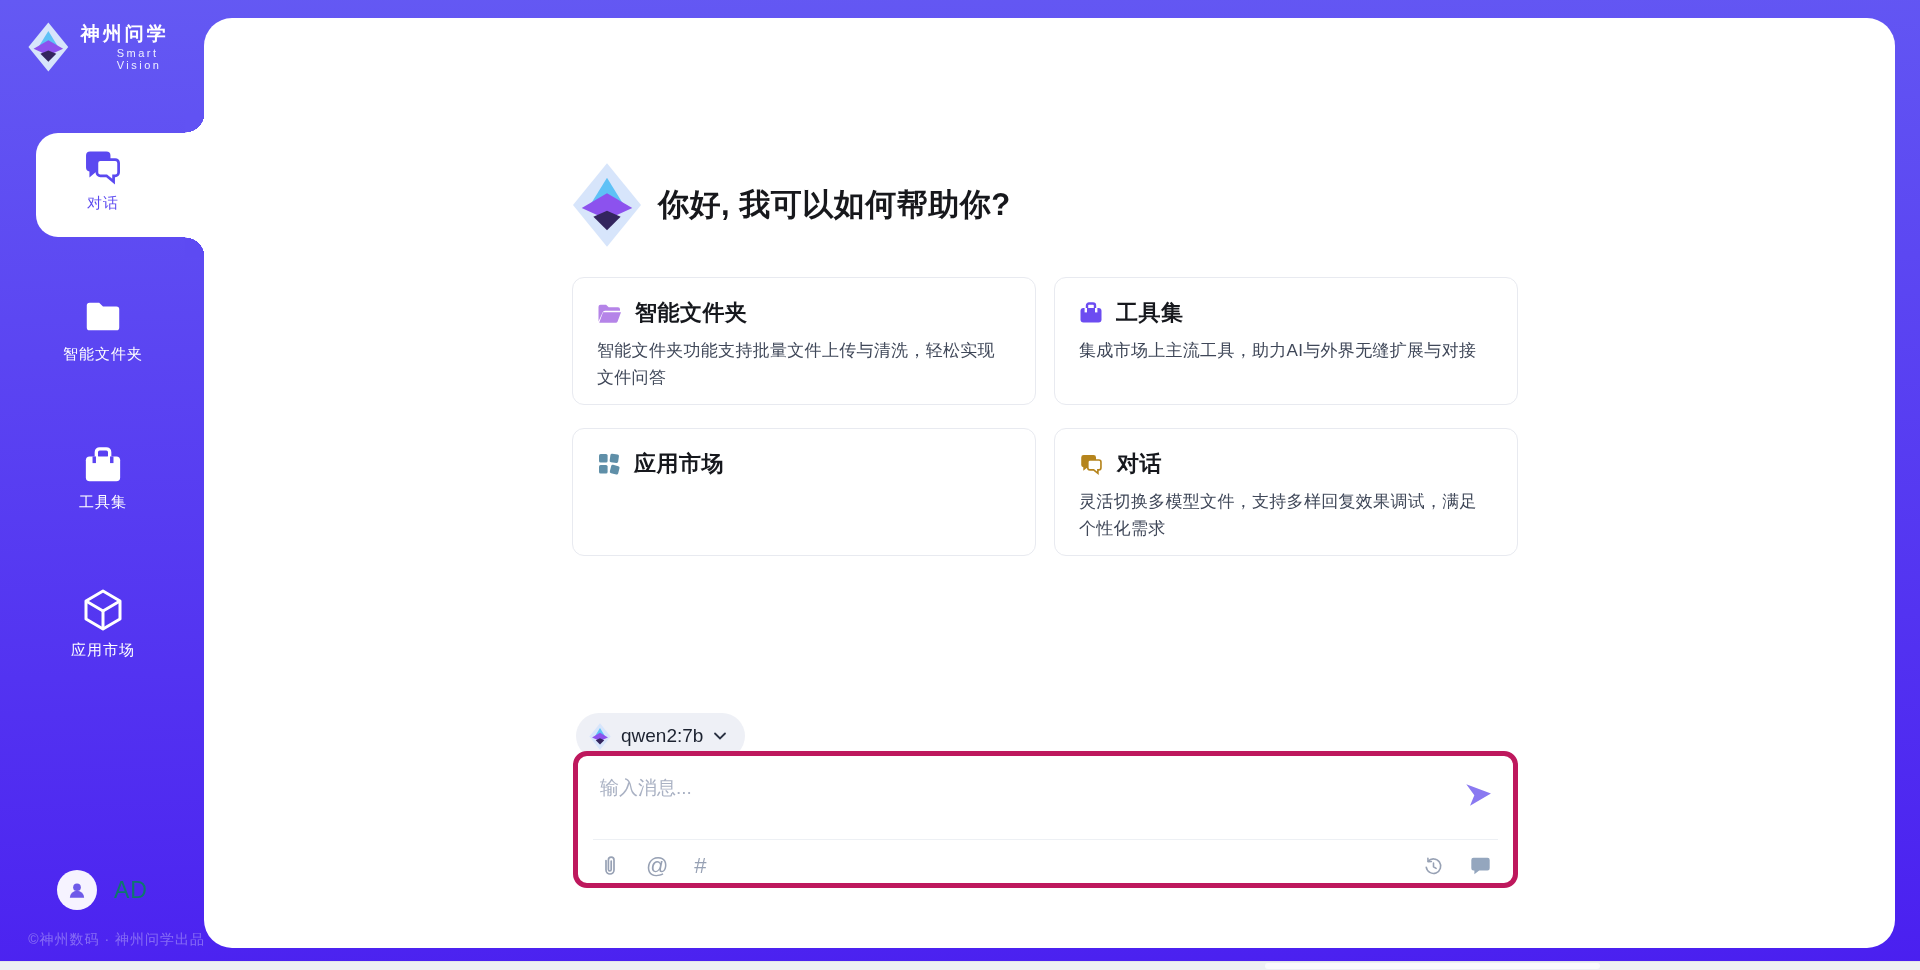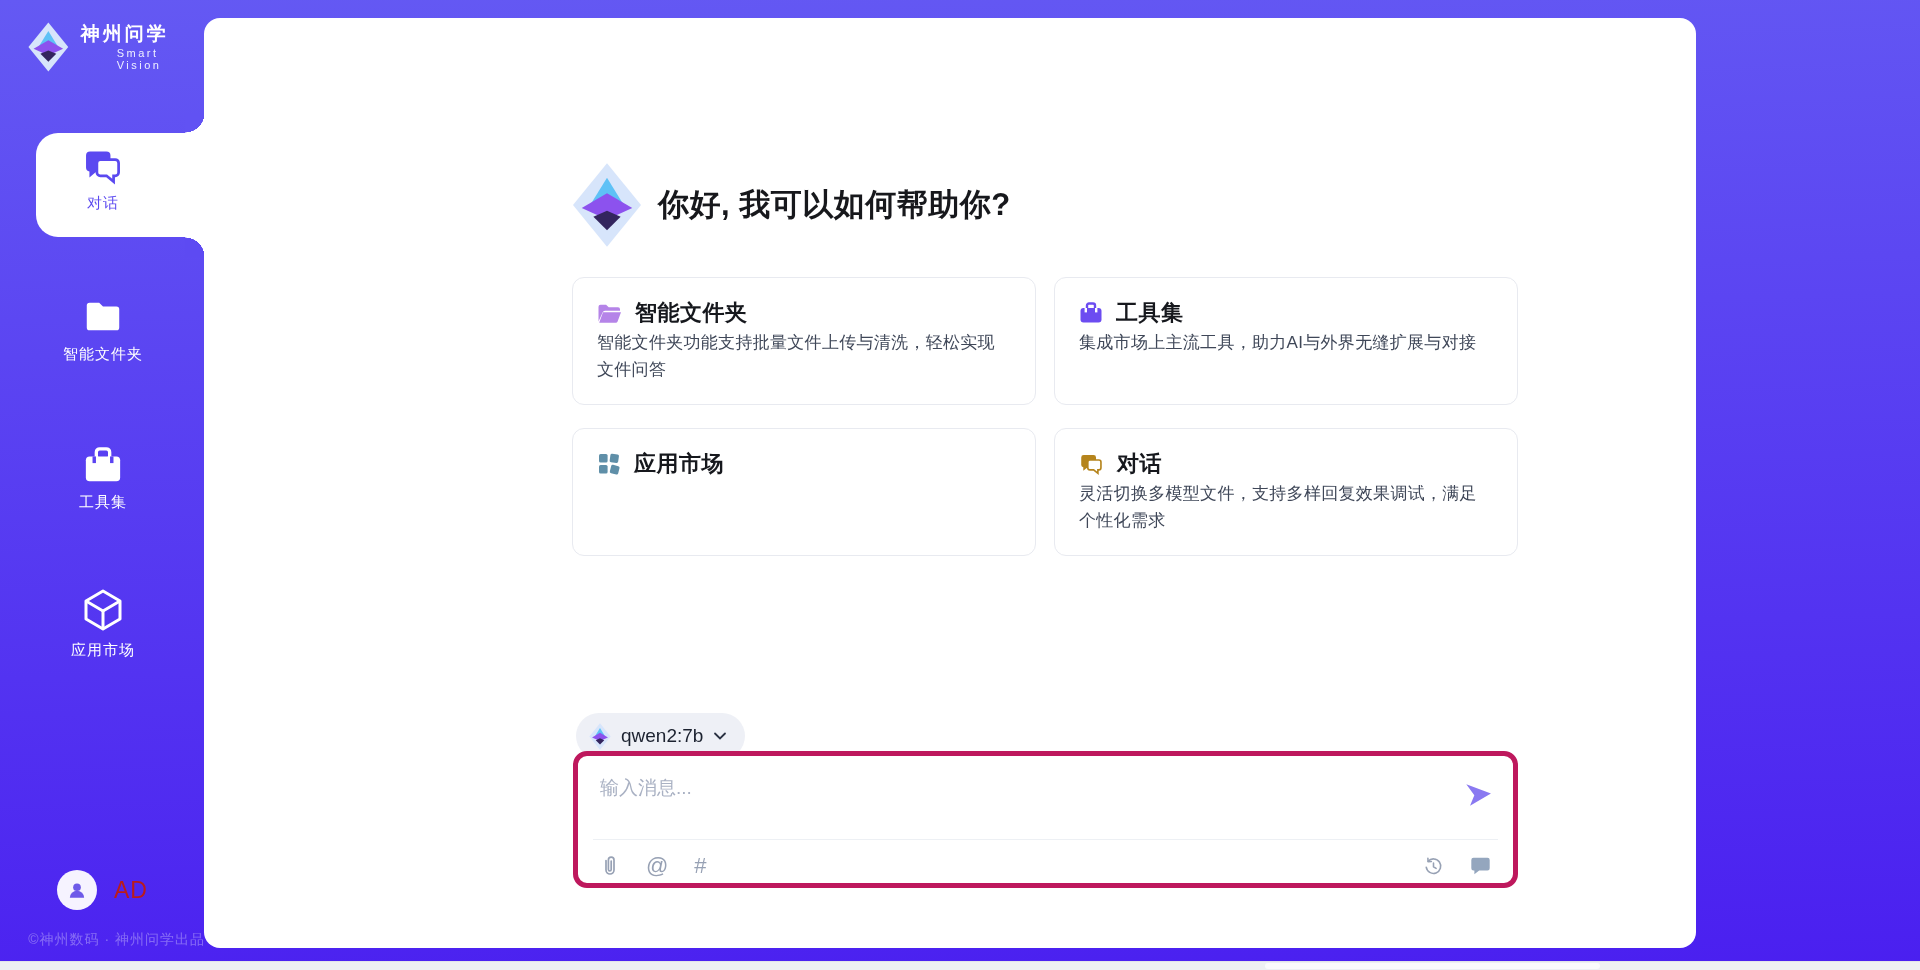--- a/index.html
+++ b/index.html
@@ -17,32 +17,32 @@
   .tab{position:absolute;left:35px;top:133px;width:169px;height:104px;background:#fff;border-radius:22px 0 0 22px;}
   .fillet{position:absolute;left:184px;width:20px;height:20px;}
   .fillet.top{top:113px;background:radial-gradient(circle 20px at 0 0,#6152f3 0 19.4px,#fff 19.6px);}
   .fillet.bot{top:237px;background:radial-gradient(circle 20px at 0 20px,#5d4af2 0 19.4px,#fff 19.6px);}
   .nav-item{position:absolute;left:0;width:204px;text-align:center;cursor:pointer;}
   .nav-item .ico{display:block;margin:0 auto;}
   .nav-label{display:block;color:#fff;font-size:15px;margin-top:8px;letter-spacing:1px;}
   .nav-item.active .nav-label{color:#5b49f0;font-weight:500;}
   .user-row{position:absolute;left:56px;top:870px;display:flex;align-items:center;gap:17px;cursor:pointer;}
   .avatar{width:40px;height:40px;border-radius:50%;background:#f6f3ff;display:flex;align-items:center;justify-content:center;}
-  .user-name{color:#b91c1c;font-size:23px;letter-spacing:1px;}
+  .user-name{color:#0f766e;font-size:23px;letter-spacing:1px;}
   .side-footer{position:absolute;left:0;top:931px;width:204px;text-align:right;color:rgba(255,255,255,0.32);font-size:14px;letter-spacing:1px;}
   
-  .panel{position:absolute;left:204px;top:18px;width:1492px;height:930px;background:#ffffff;border-radius:16px;}
+  .panel{position:absolute;left:204px;top:18px;width:1691px;height:930px;background:#ffffff;border-radius:28px;}
   .greeting{position:absolute;left:368px;top:144px;display:flex;align-items:center;gap:16px;}
   .greeting-text{font-size:31px;font-weight:bold;color:#17181c;letter-spacing:0.5px;}
   
   .cards{position:absolute;left:368px;top:259px;width:947px;display:grid;grid-template-columns:464px 464px;column-gap:18px;row-gap:23px;}
   .card{box-sizing:border-box;height:128px;background:#fff;border:1px solid #e8eaf0;border-radius:12px;padding:20px 24px 0 24px;cursor:pointer;}
   .card-head{display:flex;align-items:center;gap:13px;}
   .card-title{font-size:22px;font-weight:bold;color:#16181d;letter-spacing:0.5px;}
-  .card-desc{margin-top:1px;font-size:17px;line-height:27px;color:#3f4758;max-width:402px;letter-spacing:0.3px;}
+  .card-desc{margin-top:9px;font-size:17px;line-height:27px;color:#3f4758;max-width:402px;letter-spacing:0.3px;}
   
   .model-pill{position:absolute;left:372px;top:695px;height:46px;display:inline-flex;align-items:center;gap:10px;padding:0 18px 0 13px;border-radius:23px;background:#eef0f6;cursor:pointer;}
   .model-name{font-size:19px;color:#1c2230;}
   
   .composer{position:absolute;left:369px;top:733px;width:945px;height:137px;box-sizing:border-box;border:5px solid #be185d;border-radius:14px;background:#fff;}
   .composer textarea{position:absolute;left:0;top:0;width:100%;height:80px;box-sizing:border-box;border:none;outline:none;resize:none;background:transparent;padding:19px 70px 0 22px;font-size:19px;color:#2a3142;font-family:"Liberation Sans","DejaVu Sans",sans-serif;}
   .composer textarea::placeholder{color:#a9b1c3;}
   .send-btn{position:absolute;right:21px;top:23px;width:30px;height:30px;border:none;background:transparent;padding:0;cursor:pointer;}
   .comp-divider{position:absolute;left:15px;right:15px;top:83px;height:1px;background:#edf0f4;}
   .comp-row{position:absolute;left:0;right:0;top:84px;height:52px;display:flex;align-items:center;justify-content:space-between;padding:0 22px;}

